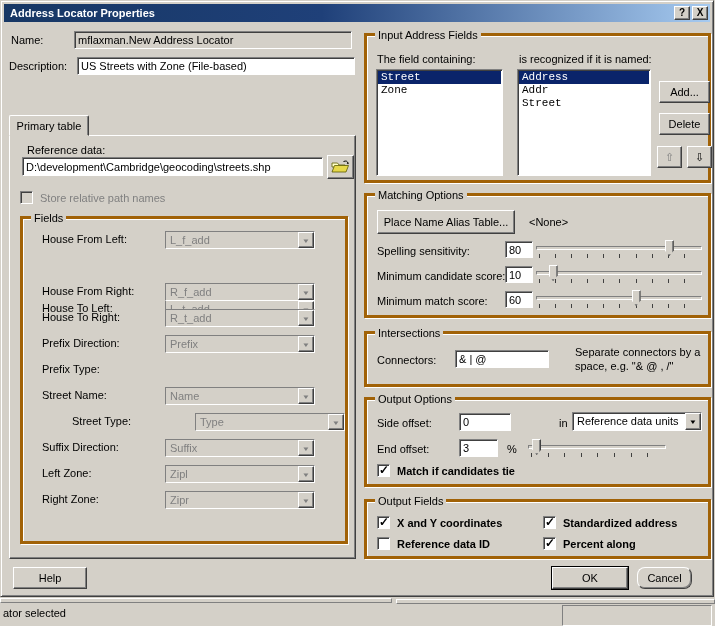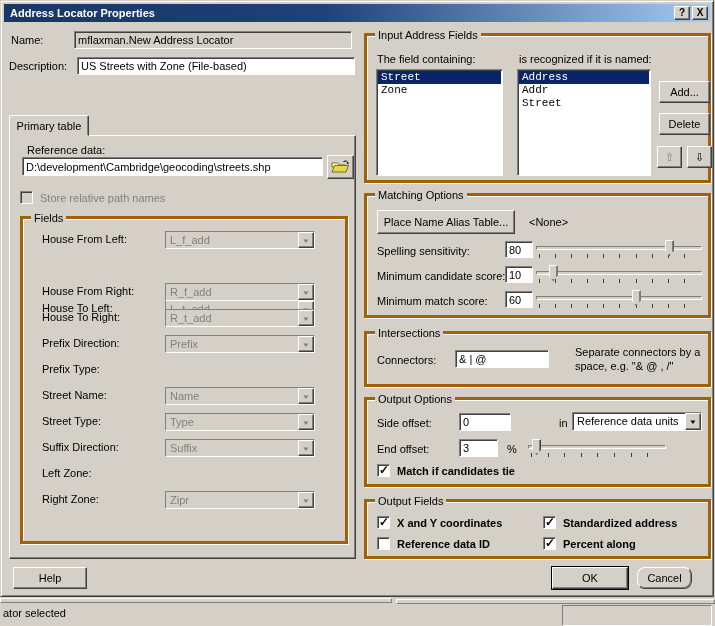--- a/index.html
+++ b/index.html
@@ -232,36 +232,40 @@
       <div class="field-row" style="top:142px;">
         <span class="flabel">Prefix Type:</span>
       </div>
       <div class="field-row" style="top:168px;">
         <span class="flabel">Street Name:</span>
         <div class="combo">
           <span class="combo-text">Name</span>
           <span class="combo-btn"><span>▼</span></span>
         </div>
       </div>
-      <div class="field-row" style="top:194px;">
+      <div class="field-row" style="top:194px;margin-left:30px;">
         <span class="flabel">Street Type:</span>
         <div class="combo">
           <span class="combo-text">Type</span>
           <span class="combo-btn"><span>▼</span></span>
         </div>
       </div>
       <div class="field-row" style="top:220px;">
         <span class="flabel">Suffix Direction:</span>
         <div class="combo">
           <span class="combo-text">Suffix</span>
           <span class="combo-btn"><span>▼</span></span>
         </div>
       </div>
       <div class="field-row" style="top:246px;">
         <span class="flabel">Left Zone:</span>
+        <div class="combo">
+          <span class="combo-text">Zipl</span>
+          <span class="combo-btn"><span>▼</span></span>
+        </div>
       </div>
       <div class="field-row" style="top:272px;">
         <span class="flabel">Right Zone:</span>
         <div class="combo">
           <span class="combo-text">Zipr</span>
           <span class="combo-btn"><span>▼</span></span>
         </div>
       </div>
     </div>
   </div>

